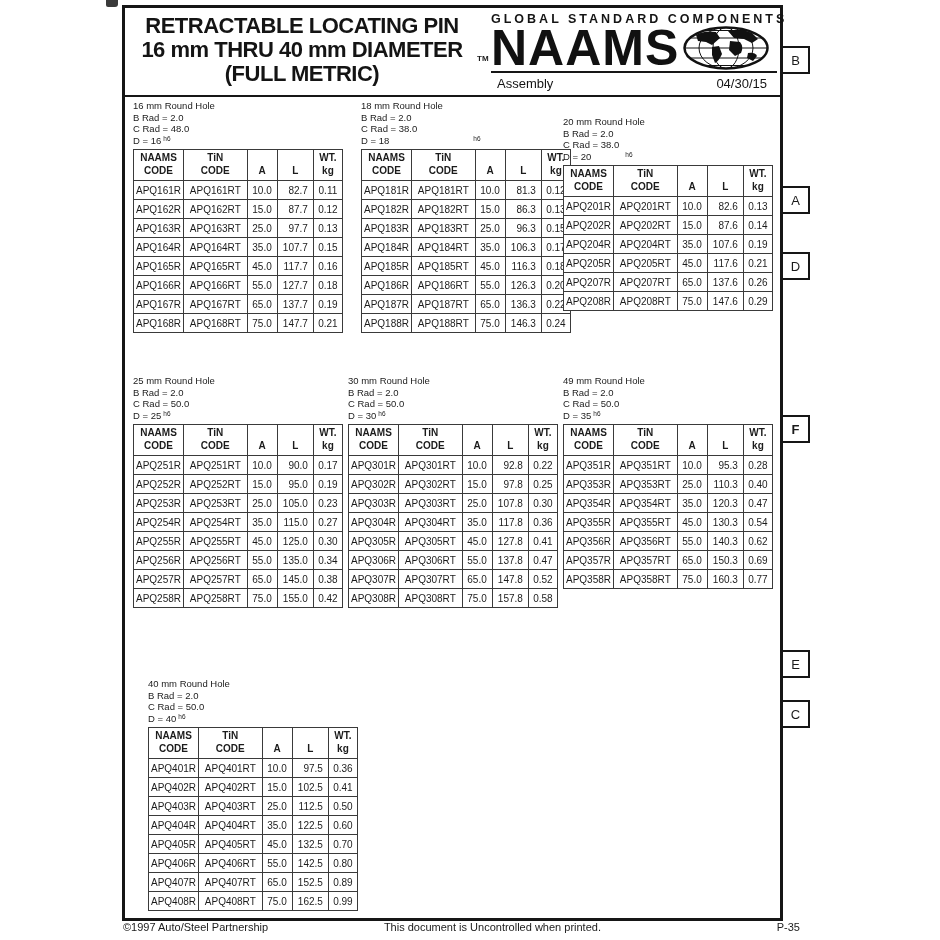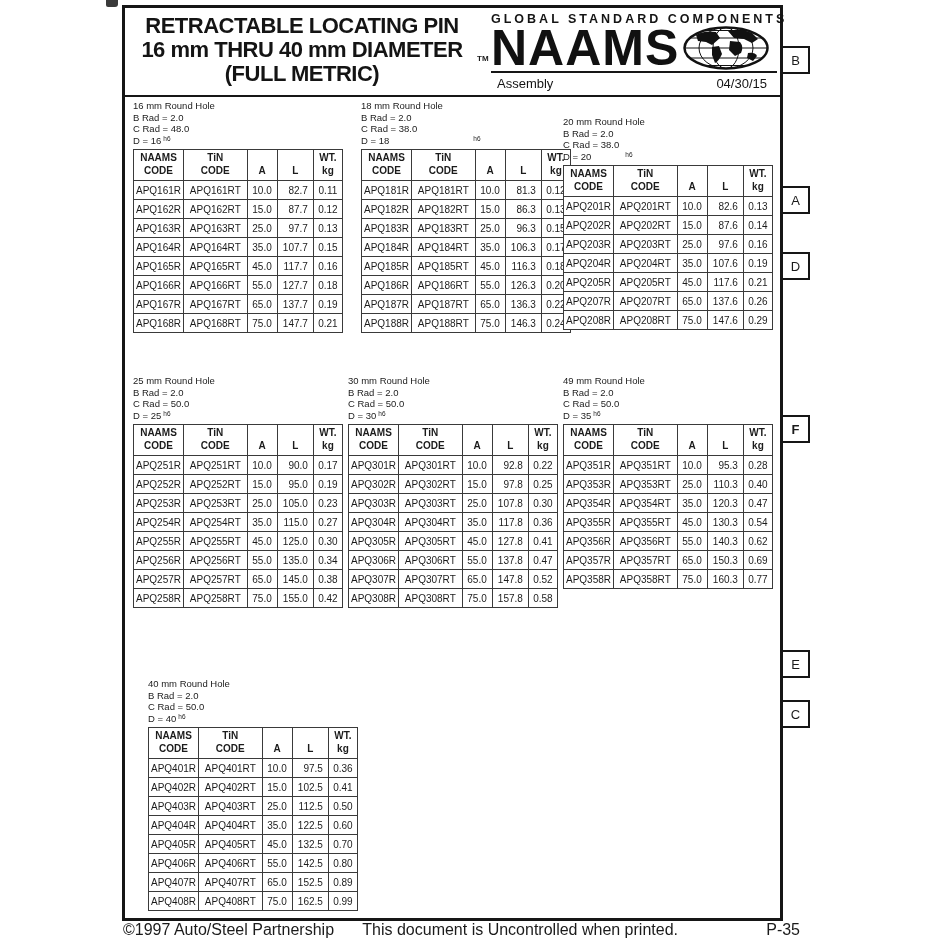--- a/index.html
+++ b/index.html
@@ -41,21 +41,21 @@
   table.spec th:nth-child(5){width:29px;}
   table.spec td{height:18px;font-size:10px;text-align:center;padding:0 2px;color:#1b1b1b;}
   table.spec td.c3{text-align:right;padding-right:5px;}
 
   
   .side-box{position:absolute;left:781px;width:25px;height:24px;border:2px solid #161616;background:#fff;display:flex;align-items:center;justify-content:center;font-size:13px;color:#1b1b1b;}
   .sb0{top:46px;} .sb1{top:186px;} .sb2{top:252px;}
   .sb3{top:415px;font-weight:bold;} .sb4{top:650px;} .sb5{top:700px;}
 
   
-  .footer{position:absolute;left:123px;top:921px;width:677px;display:flex;justify-content:space-between;font-size:16px;color:#1b1b1b;}
+  .footer{position:absolute;left:123px;top:921px;width:677px;display:flex;justify-content:space-between;font-size:11px;color:#1b1b1b;}
   .footer .mid{margin-left:-60px;}
 </style>
 </head>
 <body>
 
 <div class="page">
   <div class="scan-artifact"></div>
 
   <div class="main-box">
 
@@ -322,27 +322,20 @@
                 <td class="c4">0.13</td>
               </tr>
               <tr>
                 <td class="c0">APQ202R</td>
                 <td class="c1">APQ202RT</td>
                 <td class="c2">15.0</td>
                 <td class="c3">87.6</td>
                 <td class="c4">0.14</td>
               </tr>
               <tr>
-                <td class="c0">APQ203R</td>
-                <td class="c1">APQ203RT</td>
-                <td class="c2">25.0</td>
-                <td class="c3">97.6</td>
-                <td class="c4">0.16</td>
-              </tr>
-              <tr>
                 <td class="c0">APQ204R</td>
                 <td class="c1">APQ204RT</td>
                 <td class="c2">35.0</td>
                 <td class="c3">107.6</td>
                 <td class="c4">0.19</td>
               </tr>
               <tr>
                 <td class="c0">APQ205R</td>
                 <td class="c1">APQ205RT</td>
                 <td class="c2">45.0</td>

